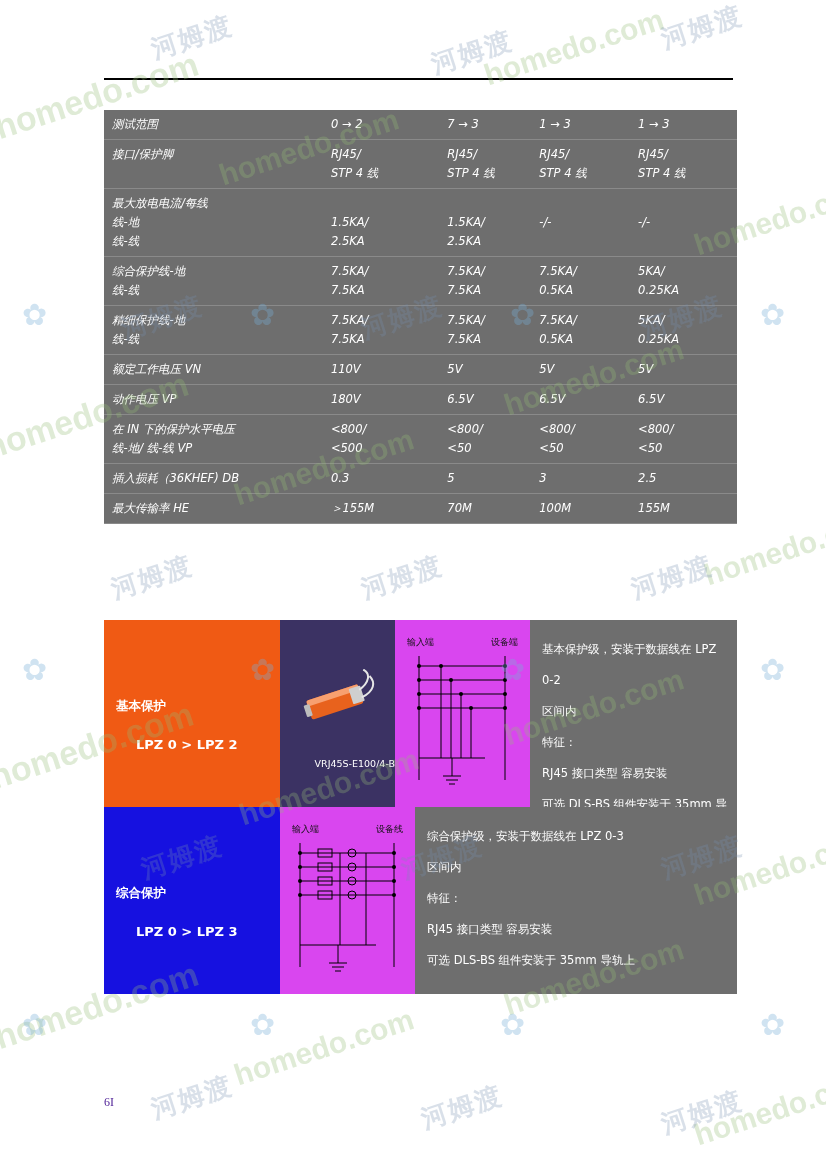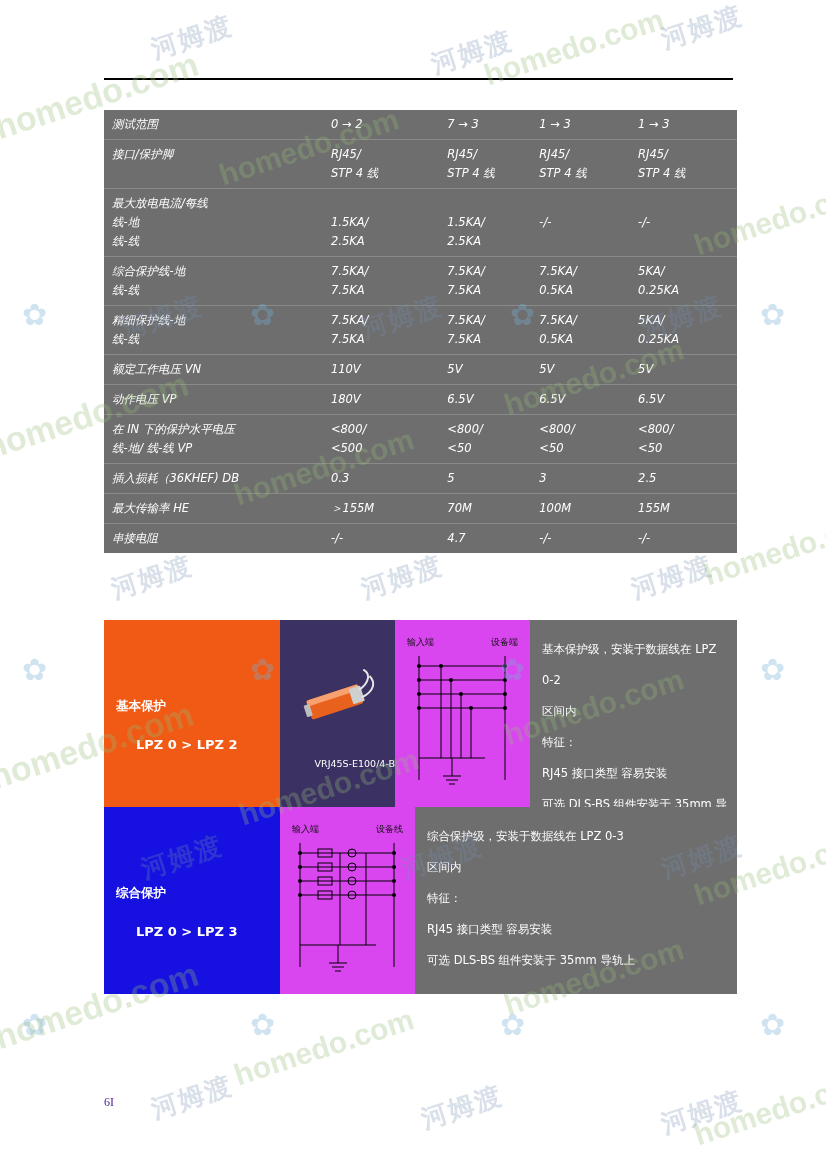--- a/index.html
+++ b/index.html
@@ -329,27 +329,20 @@
           <td class="c2">5</td>
           <td class="c3">3</td>
           <td class="c4">2.5</td>
         </tr>
         <tr class="divider">
           <td class="c0">最大传输率 HE</td>
           <td class="c1">＞155M</td>
           <td class="c2">70M</td>
           <td class="c3">100M</td>
           <td class="c4">155M</td>
-        </tr>
-        <tr>
-          <td class="c0">串接电阻</td>
-          <td class="c1">-/-</td>
-          <td class="c2">4.7</td>
-          <td class="c3">-/-</td>
-          <td class="c4">-/-</td>
         </tr>
       </tbody>
   </table>
 
   <div class="product-block">
 
     <div class="prod-row">
       <div class="prod-label" style="background:#f05a14;">
         <span class="l1">基本保护</span>
         <span class="l2">LPZ 0 &gt; LPZ 2</span>

